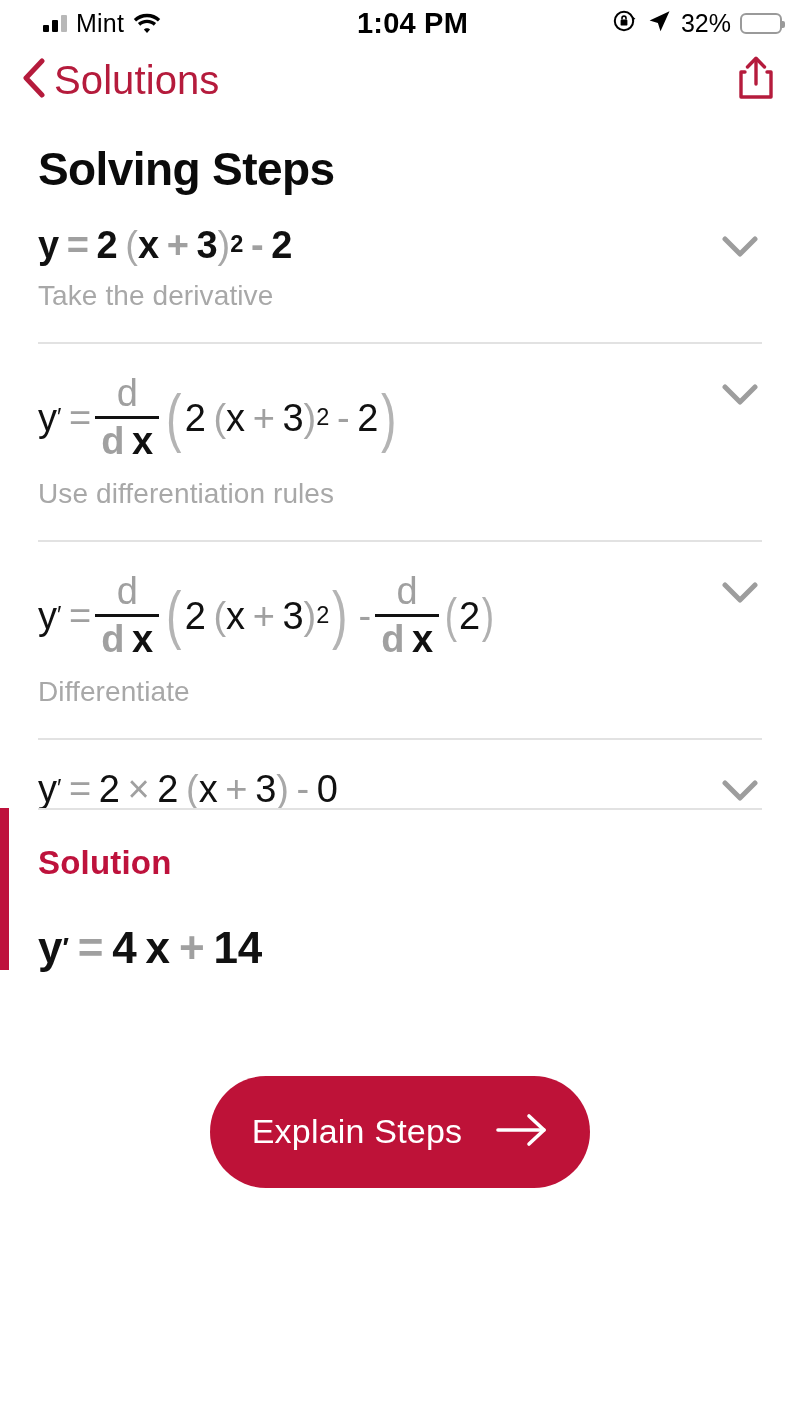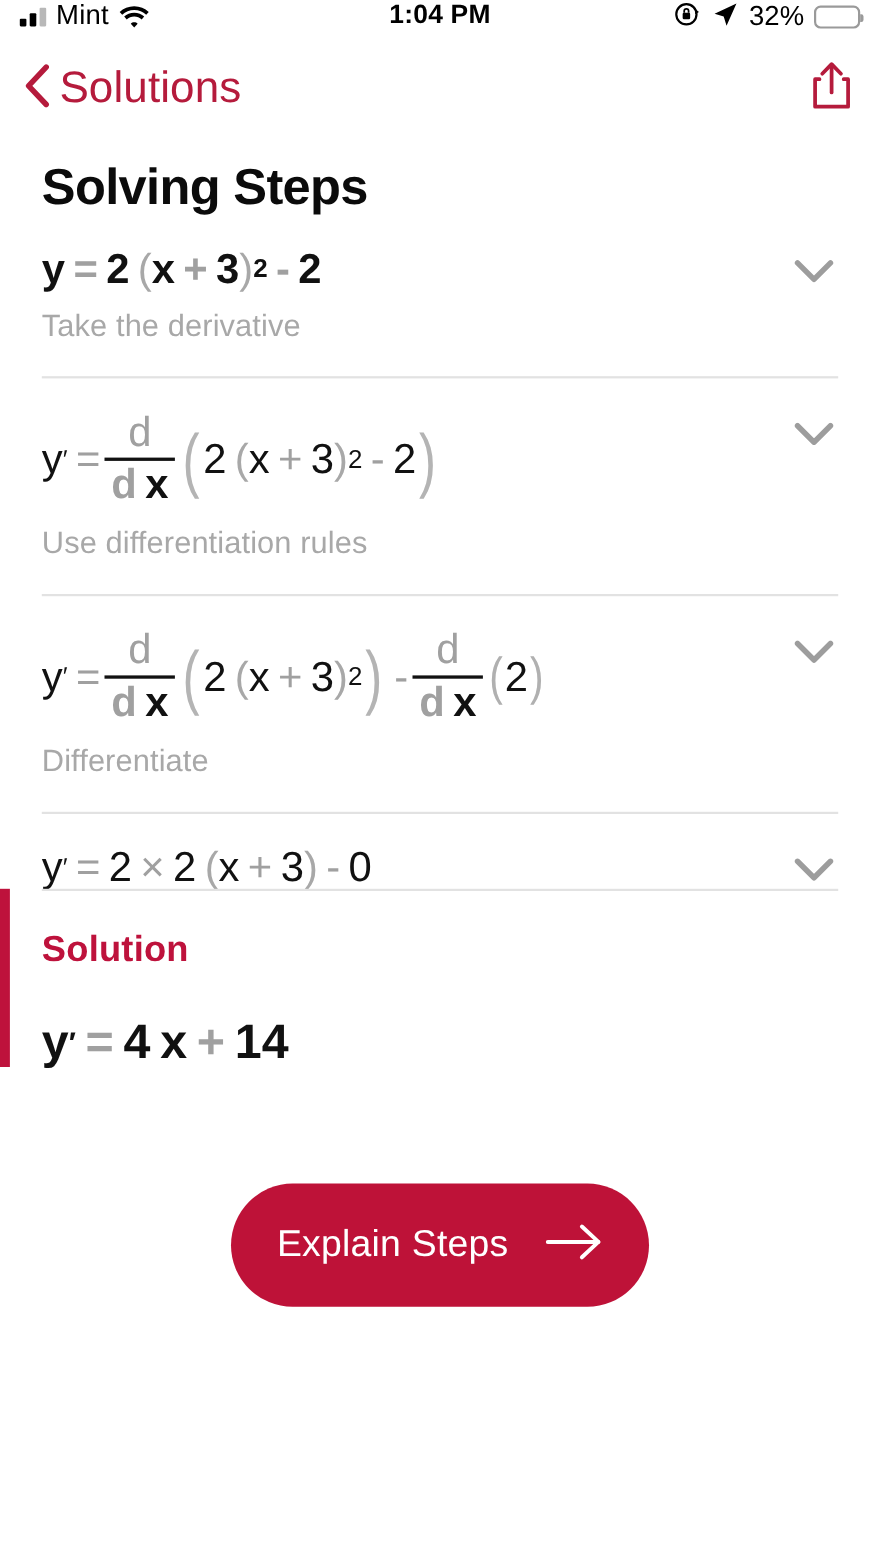--- a/index.html
+++ b/index.html
@@ -7,35 +7,36 @@
     width: 800px; height: 1422px;
     background: #ffffff;
     font-family: "Liberation Sans", sans-serif;
     -webkit-font-smoothing: antialiased;
   }
   body { position: relative; overflow: hidden; }
 
   
   .statusbar {
     height: 46px;
-    display: flex; align-items: flex-start;
+    display: flex; align-items: center;
     padding: 0 18px;
     position: relative;
+    margin-left: 25px;
   }
   .sb-left { display: flex; align-items: center; gap: 9px; }
   .sb-bars { display: flex; align-items: flex-end; gap: 3px; height: 18px; }
   .sb-bars i { display: block; width: 6px; background: #000; border-radius: 1px; }
   .sb-bars i:nth-child(1) { height: 7px; }
   .sb-bars i:nth-child(2) { height: 12px; }
   .sb-bars i:nth-child(3) { height: 17px; background: #b8b8b8; }
   .sb-carrier { font-size: 25px; color: #000; letter-spacing: .2px; }
   .sb-wifi { width: 28px; height: 22px; position: relative; }
   .sb-time {
     position: absolute; left: 0; right: 0; text-align: center;
-    font-size: 24px; font-weight: 600; color: #000; letter-spacing: .2px;
+    font-size: 29px; font-weight: 600; color: #000; letter-spacing: .2px;
   }
   .sb-right {
     margin-left: auto; display: flex; align-items: center; gap: 9px;
   }
   .sb-batt-text { font-size: 25px; color: #000; }
   .sb-batt {
     width: 42px; height: 21px; border: 2px solid #9a9a9a;
     border-radius: 6px; padding: 2px; position: relative;
   }
   .sb-batt-fill { height: 100%; width: 32%; background: #ffcc00; border-radius: 3px; }

